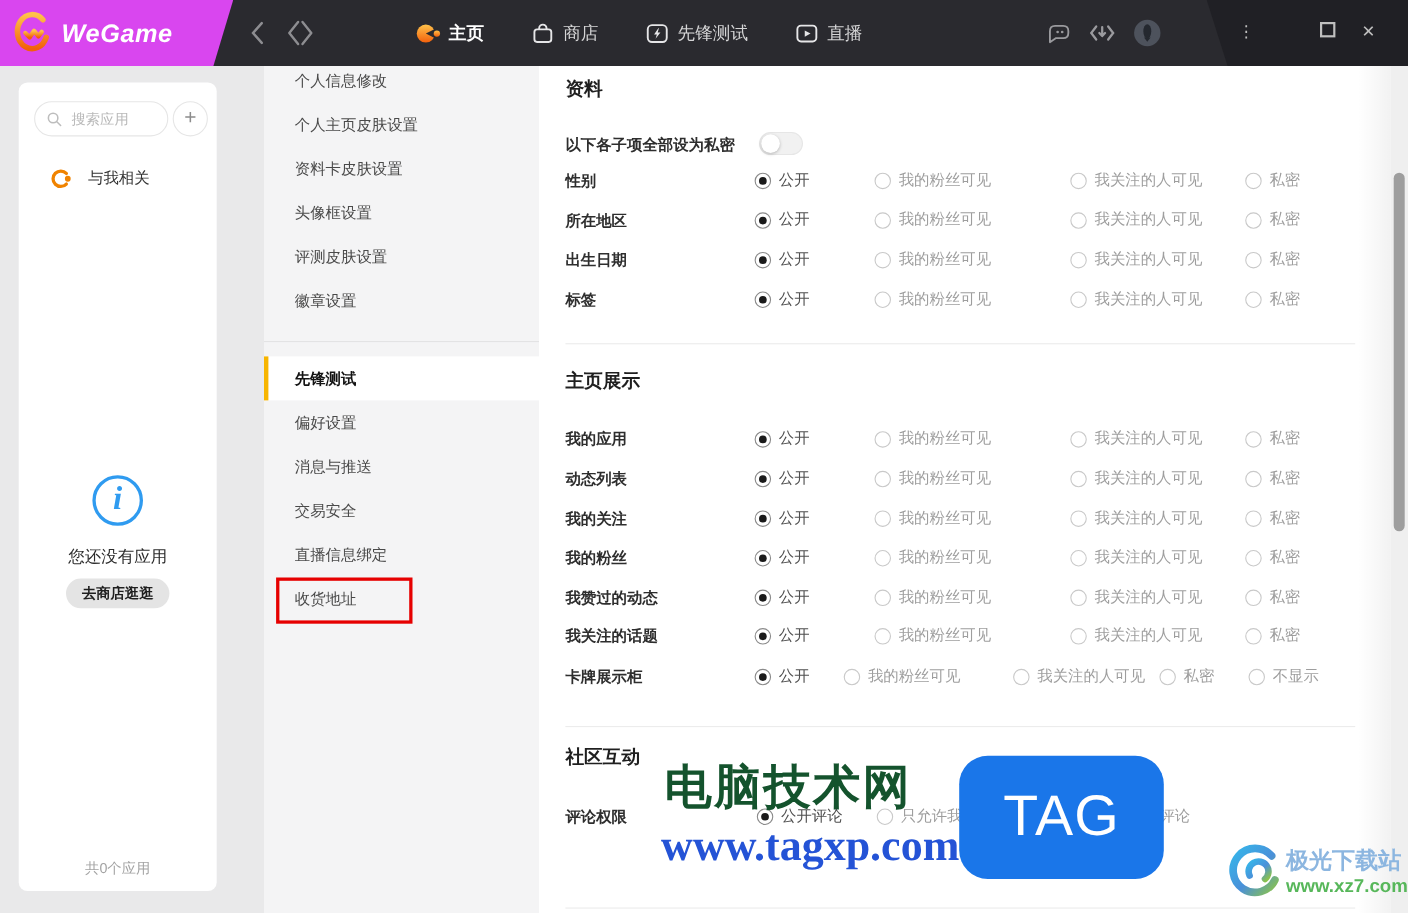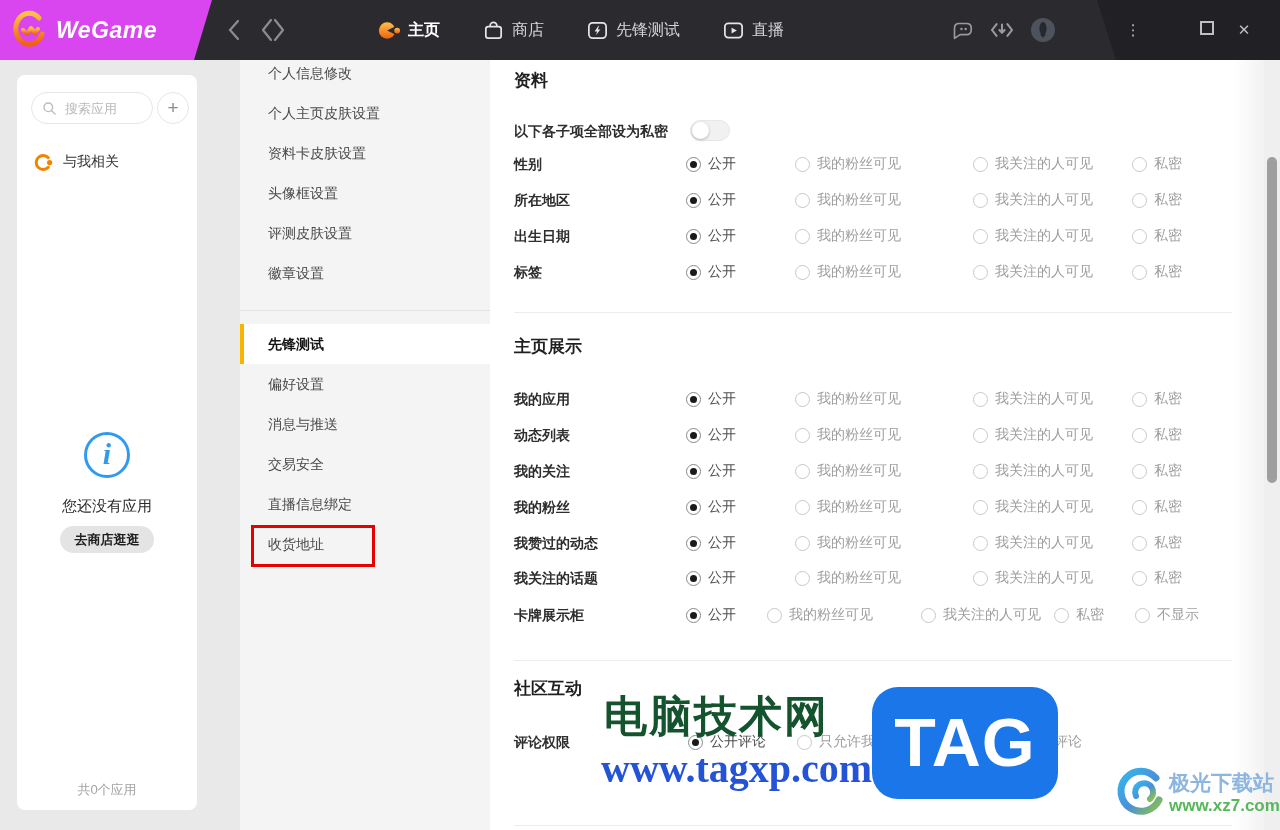--- a/index.html
+++ b/index.html
@@ -22,21 +22,21 @@
   .hist{position:absolute;top:0;height:60px;display:flex;align-items:center}
   
   .ws{position:absolute;left:0;top:60px;width:1280px;height:770px}
   .appPanel{position:absolute;left:17px;top:15px;width:180px;height:735px;background:#fff;border-radius:8px}
   .search{position:absolute;left:14px;top:17px;width:122px;height:32px;border:1px solid #e6e6e6;border-radius:16px;
           display:flex;align-items:center;gap:6px;padding-left:10px;box-sizing:border-box;background:#fff}
   .search input{border:none;outline:none;width:78px;font-size:13px;color:#444;font-family:"Liberation Sans",sans-serif;background:transparent}
   .search input::placeholder{color:#b9b9b9}
   .plus{position:absolute;left:140px;top:17px;width:32px;height:32px;border:1px solid #e6e6e6;border-radius:50%;
         color:#8d8d8d;font-size:19px;line-height:30px;text-align:center;box-sizing:border-box;background:#fff;cursor:pointer}
-  .related{position:absolute;left:0;top:71px;width:100%;height:32px;display:flex;align-items:center;gap:9px;padding-left:16px;box-sizing:border-box;cursor:pointer}
+  .related{position:absolute;left:0;top:71px;width:100%;height:32px;display:flex;align-items:center;gap:14px;padding-left:28px;box-sizing:border-box;cursor:pointer}
   .related span{font-size:14px;color:#333}
   .empty-ico{position:absolute;left:67px;top:357px;width:46px;height:46px;border:3px solid #2f9bf0;border-radius:50%;box-sizing:border-box;text-align:center}
   .empty-ico span{font-family:"Liberation Serif",serif;font-style:italic;font-weight:700;font-size:30px;color:#2f9bf0;line-height:38px}
   .empty-t{position:absolute;left:0;top:422px;width:100%;text-align:center;font-size:15px;color:#2b2b2b}
   .shopBtn{position:absolute;left:43px;top:451px;width:94px;height:27px;background:#e4e4e4;border-radius:14px;
            text-align:center;line-height:27px;font-size:13px;font-weight:700;color:#1f1f1f;cursor:pointer}
   .appFoot{position:absolute;left:0;top:706px;width:100%;text-align:center;font-size:13px;color:#a3a3a3}
   
   .menu{position:absolute;left:240px;top:0;width:250px;height:770px;background:#f4f4f5}
   .mitem{position:absolute;left:0;width:250px;height:40px;line-height:40px;padding-left:28px;box-sizing:border-box;
@@ -65,21 +65,21 @@
   .cbx{width:14px;height:14px;border:1px solid #b9b9b9;border-radius:2px;box-sizing:border-box;text-align:center;line-height:12px;font-size:11px;color:#8a8a8a}
   
   .sb-track{position:absolute;left:774px;top:0;width:16px;height:770px;background:#efefef}
   .sb-thumb{position:absolute;left:777px;top:97px;width:10px;height:326px;border-radius:5px;background:#9e9e9e;cursor:pointer}
   .edgeShade{position:absolute;left:744px;top:0;width:30px;height:770px;background:linear-gradient(to right,rgba(0,0,0,0),rgba(0,0,0,.05))}
   
   .wm{position:absolute;z-index:50;pointer-events:none}
   .wm-red{left:604px;top:633px;font-size:43px;font-weight:900;color:#14532d;letter-spacing:2px;line-height:46px}
   .wm-url{left:601px;top:684px;font-family:"Liberation Serif",serif;font-size:40px;font-weight:700;color:#2453d6;line-height:50px}
   .wm-tag{left:872px;top:627px;width:186px;height:112px;background:#1a76e9;border-radius:26px;text-align:center}
-  .wm-tag span{color:#fff;font-size:68px;font-weight:700;line-height:110px;letter-spacing:1px}
+  .wm-tag span{color:#fff;font-size:52px;font-weight:400;line-height:110px;letter-spacing:1px}
   .wm-aur{left:1112px;top:706px;display:flex;align-items:center;gap:3px}
   .aur-name{font-size:21px;font-weight:700;color:#8cb6e0;line-height:24px}
   .aur-url{font-size:17px;font-weight:600;color:#57b75a;line-height:22px}
 </style>
 </head>
 <body>
 
 <div class="stage">
 
   <header class="tb">

